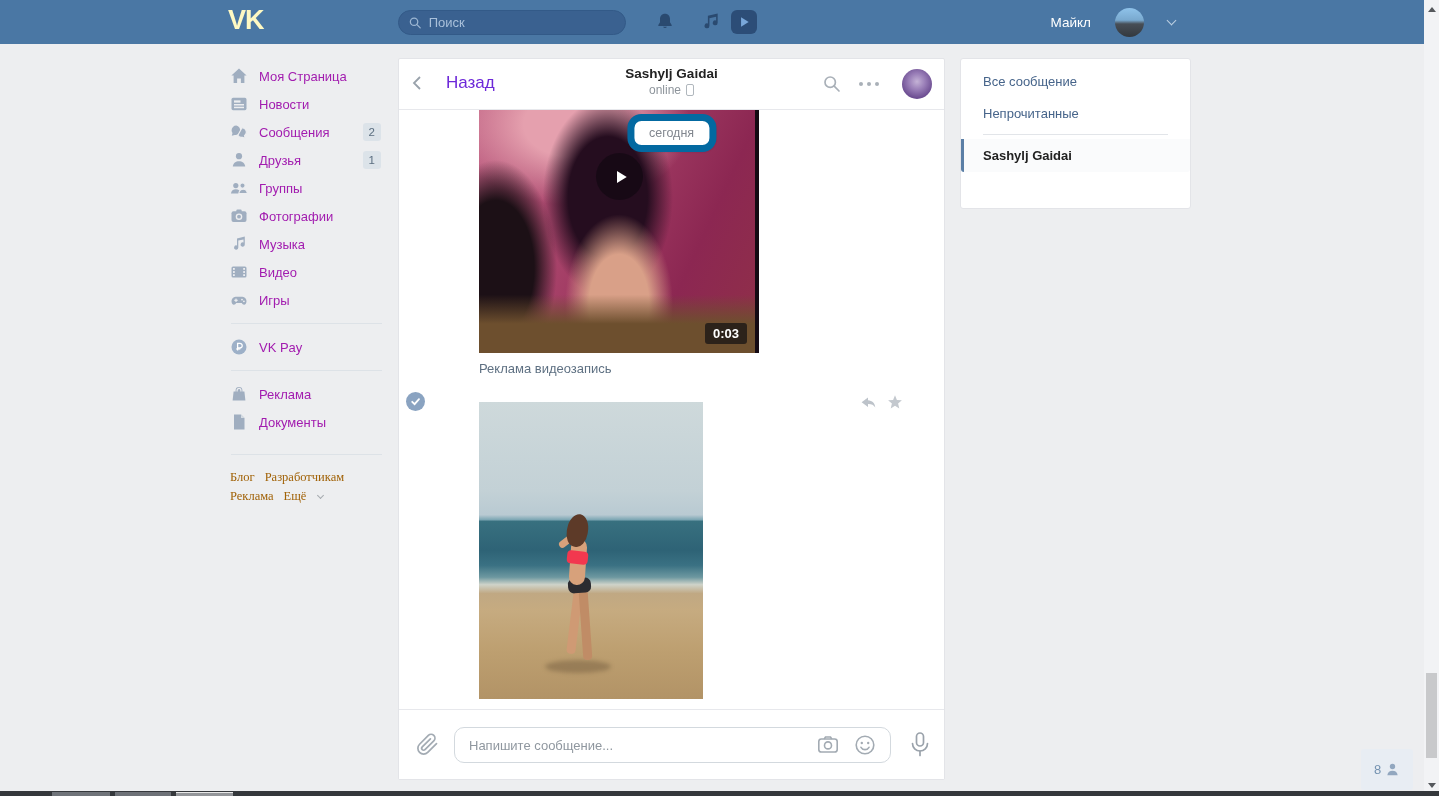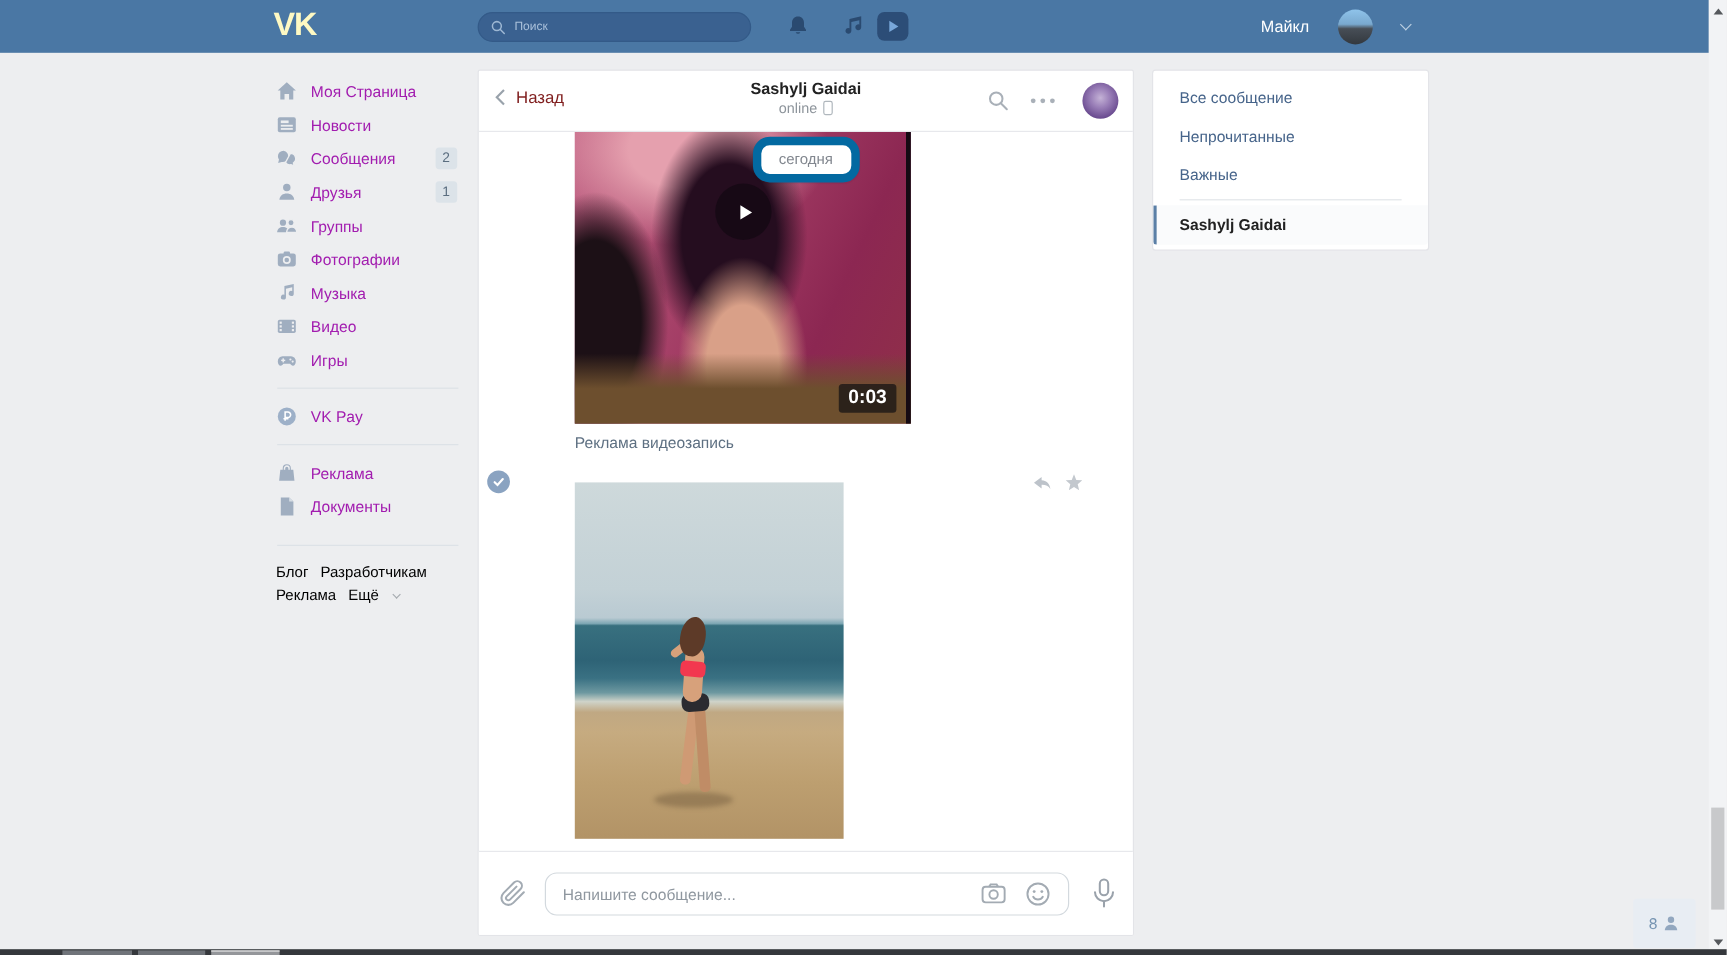--- a/index.html
+++ b/index.html
@@ -9,45 +9,45 @@
     background:#edeef0;
     position:relative;
     overflow:hidden;
     color:#222;
   }
 
   
   .topbar { position:absolute; left:0; top:0; width:1424px; height:44px; background:#4a77a4; }
   .vk-logo { position:absolute; left:228px; top:5px; color:#fef9c3; font-size:27px; font-weight:bold; letter-spacing:-1px; cursor:pointer; }
   .top-search { position:absolute; left:398px; top:10px; width:228px; height:25px; background:#3a6190; border:1px solid #335a88; border-radius:13px; display:flex; align-items:center; padding:0 10px; }
-  .top-search input { background:transparent; border:none; outline:none; color:#f0abfc; font-size:10px; width:100%; margin-left:7px; font-family:"Liberation Sans",sans-serif; }
+  .top-search input { background:transparent; border:none; outline:none; color:#f0abfc; font-size:13px; width:100%; margin-left:7px; font-family:"Liberation Sans",sans-serif; }
   .top-search input::placeholder { color:#a9c0da; }
   .top-ico { position:absolute; top:12px; width:20px; height:20px; cursor:pointer; }
   .video-btn { position:absolute; left:731px; top:10px; width:26px; height:24px; background:#2c4d77; border-radius:6px; cursor:pointer; display:flex; align-items:center; justify-content:center; }
   .top-user { position:absolute; right:249px; top:0; height:44px; display:flex; align-items:center; gap:24px; cursor:pointer; }
   .top-user-name { color:#fff; font-size:13.5px; }
   .top-avatar { width:29px; height:29px; border-radius:50%; background:linear-gradient(to bottom,#8fc3ea 0%,#79a9cf 42%,#474e56 55%,#33383e 100%); }
   .chev-down { width:7px; height:7px; border-right:1.5px solid #bdd0e2; border-bottom:1.5px solid #bdd0e2; transform:rotate(45deg); margin-top:-4px; }
 
   
   .sidenav { position:absolute; left:230px; top:62px; width:156px; }
   .nav-item { position:relative; height:28px; display:flex; align-items:center; cursor:pointer; }
   .nav-item .nico { width:18px; height:18px; margin-right:11px; flex:none; }
   .nav-item .nlabel { font-size:13px; color:#a21caf; }
   .nav-badge { position:absolute; right:5px; top:4.5px; background:#dce3e9; color:#5b6e80; font-size:11.5px; line-height:18px; padding:0 6px; border-radius:3px; }
   .nav-divider { height:1px; background:#dde2e7; margin:9px 0 9px 1px; width:151px; }
   .side-footer { position:absolute; left:230px; top:468px; width:170px; font-size:12.5px; color:#93989d; line-height:19px; }
-  .side-footer a { color:#000000; text-decoration:none; margin-right:10px; cursor:pointer; }
+  .side-footer a { color:#a16207; text-decoration:none; margin-right:10px; cursor:pointer;font-family:Liberation Serif, serif; }
   .chev-sm { display:inline-block; width:5px; height:5px; border-right:1.2px solid #a5aaaf; border-bottom:1.2px solid #a5aaaf; transform:rotate(45deg); margin-left:2px; vertical-align:2px; }
 
   
   .chat-card { position:absolute; left:398px; top:58px; width:547px; height:722px; background:#fff; border:1px solid #e3e4e8; border-radius:2px; }
   .chat-header { position:relative; height:51px; border-bottom:1px solid #e7e8ec; }
   .back-link { position:absolute; left:13px; top:14px; display:flex; align-items:center; gap:8px; cursor:pointer; }
-  .back-link span { font-size:14px; color:#7f1d1d; }
+  .back-link span { font-size:17px; color:#6d28d9;margin-left:16px; }
   .chat-title-wrap { position:absolute; left:0; right:0; top:7px; text-align:center; }
   .chat-title { font-size:13.5px; font-weight:bold; color:#222; }
   .chat-status { margin-top:2px; font-size:12px; color:#8d949b; display:flex; justify-content:center; align-items:center; gap:5px; }
   .phone-glyph { width:8px; height:12px; border:1.3px solid #b0b7bd; border-radius:2px; display:inline-block; }
   .hdr-search { position:absolute; left:423px; top:15px; width:20px; height:20px; cursor:pointer; }
   .hdr-dots { position:absolute; left:460px; top:23px; display:flex; gap:4px; cursor:pointer; }
   .hdr-dots i { width:4px; height:4px; background:#a9b0b8; border-radius:50%; }
   .hdr-avatar { position:absolute; left:503px; top:10px; width:30px; height:30px; border-radius:50%; cursor:pointer;
     background:radial-gradient(circle at 50% 42%, #c4b2d6 0%, #9a7fb8 35%, #6e4f93 70%, #573c7c 100%); }
 
@@ -58,21 +58,21 @@
   .video-thumb { position:absolute; left:80px; top:0; width:280px; height:243px; cursor:pointer; overflow:hidden;
     background:
       linear-gradient(to left, #150a13 0 4px, rgba(0,0,0,0) 4px),
       linear-gradient(to top, #6d4f2e 0 12%, rgba(109,79,46,0) 24%),
       radial-gradient(ellipse 85px 150px at 6% 65%, #1c1016 0 45%, rgba(28,16,22,0) 72%),
       radial-gradient(ellipse 75px 125px at 50% 80%, #d9a088 0 40%, rgba(217,160,136,0) 72%),
       radial-gradient(ellipse 88px 135px at 46% 36%, #250d1f 0 45%, rgba(37,13,31,0) 74%),
       radial-gradient(ellipse 170px 115px at 33% 6%, #e5a0ae 0 28%, rgba(229,160,174,0) 70%),
       linear-gradient(115deg, #c06284 0%, #a23c64 45%, #8c2752 72%, #903048 100%); }
   .play-circle { position:absolute; left:117px; top:43px; width:47px; height:47px; border-radius:50%; background:rgba(18,8,18,.72); display:flex; align-items:center; justify-content:center; }
-  .duration-badge { position:absolute; right:12px; bottom:9px; background:rgba(20,16,20,.72); color:#fff; font-size:16px; font-weight:bold; padding:3px 8px; border-radius:3px; }
+  .duration-badge { position:absolute; right:12px; bottom:9px; background:rgba(20,16,20,.72); color:#fff; font-size:13px; font-weight:bold; padding:3px 8px; border-radius:3px; }
   .video-open-link { position:absolute; left:80px; top:251px; font-size:13px; color:#5e7082; cursor:pointer; }
 
   .msg-check { position:absolute; left:7px; top:282px; width:19px; height:19px; border-radius:50%; background:#8aa3c1; display:flex; align-items:center; justify-content:center; cursor:pointer; }
   .msg-actions { position:absolute; top:284px; right:41px; display:flex; gap:10px; }
   .msg-actions svg { cursor:pointer; }
 
   .photo-thumb { position:absolute; left:80px; top:292px; width:224px; height:297px; cursor:pointer; overflow:hidden;
     background:linear-gradient(to bottom,
       #ced9db 0%, #c3d1d6 30%, #b9cad2 38%, #7ea7b4 39.6%,
       #38707f 40.2%, #2e6376 50%, #3a7183 55%, #6d98a0 59%,
@@ -369,21 +369,20 @@
       <rect x="7.5" y="2" width="7" height="13" rx="3.5" fill="none" stroke="#9aa2ab" stroke-width="1.7"></rect>
       <path d="M3.5 12.5a7.5 7.5 0 0 0 15 0" fill="none" stroke="#9aa2ab" stroke-width="1.7" stroke-linecap="round"></path>
       <line x1="11" y1="20" x2="11" y2="24.5" stroke="#9aa2ab" stroke-width="1.7" stroke-linecap="round"></line>
     </svg>
   </div>
 </div>
 
 <div class="right-panel">
   <div class="filter-item">Все сообщение</div>
   <div class="filter-item">Непрочитанные</div>
-  <div class="filter-item">Важные</div>
   <div class="rp-divider"></div>
   <div class="active-dialog">Sashylj Gaidai</div>
 </div>
 
 <div class="online-widget">
   <span>8</span>
   <svg width="15" height="15" viewBox="0 0 18 18">
     <circle cx="9" cy="5.4" r="3.2" fill="#92a7bf"></circle>
     <path d="M2.8 15.8c.4-3.7 3-5.4 6.2-5.4s5.8 1.7 6.2 5.4z" fill="#92a7bf"></path>
   </svg>

